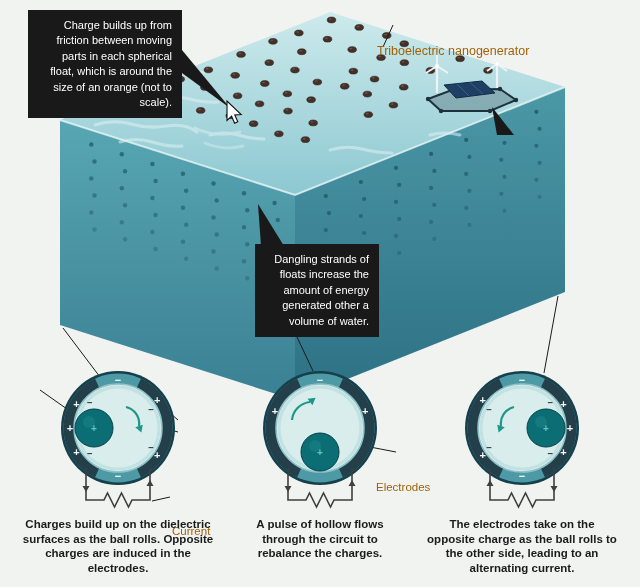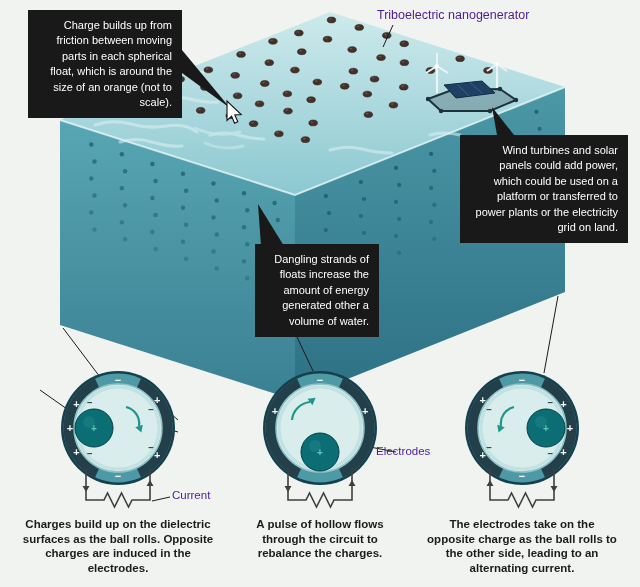--- a/index.html
+++ b/index.html
@@ -2,21 +2,21 @@
 <html><head>
 <meta charset="utf-8">
 <style>
   html,body{margin:0;padding:0;background:#e8eae8;}
   .stage{position:relative;width:640px;height:587px;background:#f1f3f1;overflow:hidden;
          font-family:"Liberation Sans",sans-serif;}
   #scene{position:absolute;left:0;top:0;}
   #scene text{font-family:"Liberation Sans",sans-serif;}
   .co{position:absolute;background:#191919;color:#fff;font-size:11px;line-height:1.40;
       padding:8px 10px;text-align:right;}
-  .lbl{position:absolute;color:#4c1d95;font-size:11.5px;line-height:1.15;}
+  .lbl{position:absolute;color:#a16207;font-size:11.5px;line-height:1.15;margin-top:36px;}
   .lbl.title{font-size:12.5px;white-space:nowrap;}
   .cap{position:absolute;color:#1b1b1b;font-size:11.5px;line-height:1.28;text-align:center;font-weight:bold;}
 </style>
 </head>
 <body>
 
 <div class="stage">
 
   <svg id="scene" width="640" height="587" viewBox="0 0 640 587">
     <defs>
@@ -346,21 +346,20 @@
         <path d="M0,-4 L7,0 L0,4 Z" fill="#1e9688" transform="translate(-21,-2) rotate(110)"></path>
         <path d="M-32,40 L-32,72 L-14,72 l3.5,-7 l7,14 l7,-14 l7,14 l3.5,-7 L32,72 L32,40" stroke="#3f3f3f" stroke-width="1.6" fill="none"></path>
         <path d="M0,-3.5 L6,0 L0,3.5 Z" fill="#3f3f3f" transform="translate(-32,58) rotate(-90)"></path>
         <path d="M0,-3.5 L6,0 L0,3.5 Z" fill="#3f3f3f" transform="translate(32,58) rotate(90)"></path>
       </g>
 
     <path d="M227,101 l0,19.5 l4.6,-4.3 l3,7 l3.2,-1.4 l-3,-6.8 l6.4,-0.5 Z" fill="#ffffff" stroke="#111111" stroke-width="1.1"></path>
   </svg>
 
   <div class="co" style="left:28px;top:10px;width:134px">Charge builds up from friction between moving parts in each spherical float, which is around the size of an orange (not to scale).</div>
-  <div class="co" style="left:460px;top:135px;width:148px">Wind turbines and solar panels could add power, which could be used on a platform or transferred to power plants or the electricity grid on land.</div>
   <div class="co" style="left:255px;top:244px;width:104px">Dangling strands of floats increase the amount of energy generated other a volume of water.</div>
 
   <div class="lbl title" style="left:377px;top:8px">Triboelectric nanogenerator</div>
   <div class="lbl" style="left:172px;top:489px">Current</div>
   <div class="lbl" style="left:376px;top:445px">Electrodes</div>
 
   <div class="cap" style="left:14px;top:517px;width:208px">Charges build up on the dielectric surfaces as the ball rolls. Opposite charges are induced in the electrodes.</div>
   <div class="cap" style="left:238px;top:517px;width:164px">A pulse of hollow flows through the circuit to rebalance the charges.</div>
   <div class="cap" style="left:424px;top:517px;width:196px">The electrodes take on the opposite charge as the ball rolls to the other side, leading to an alternating current.</div>
 </div>

